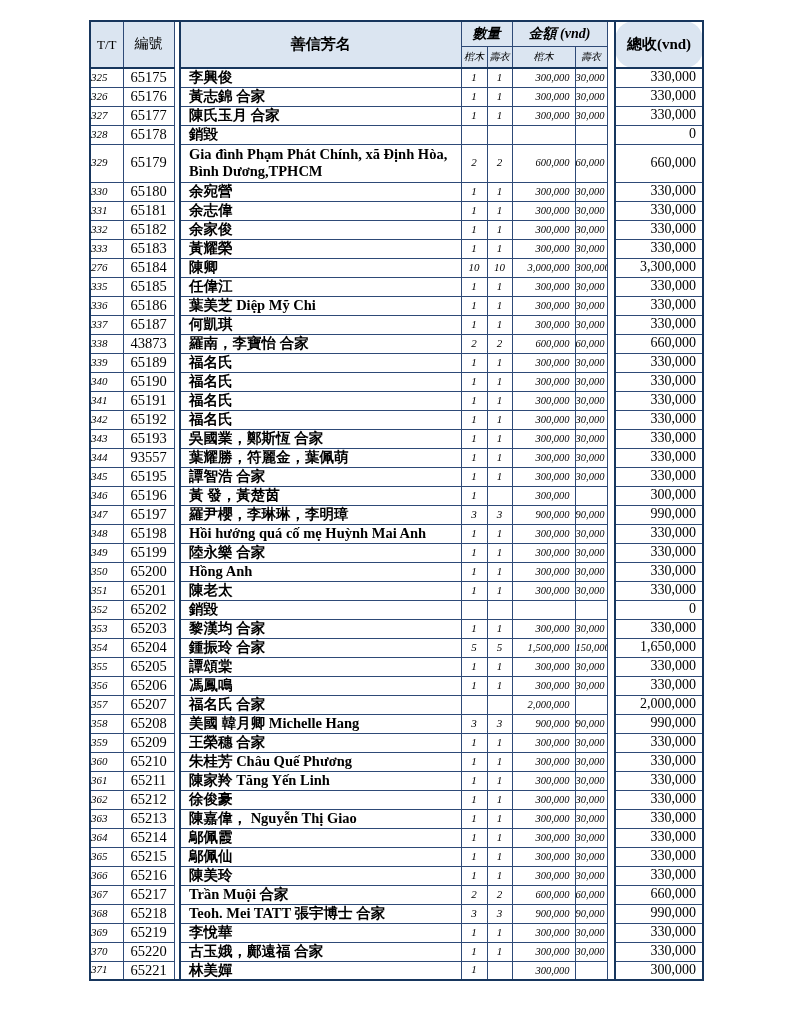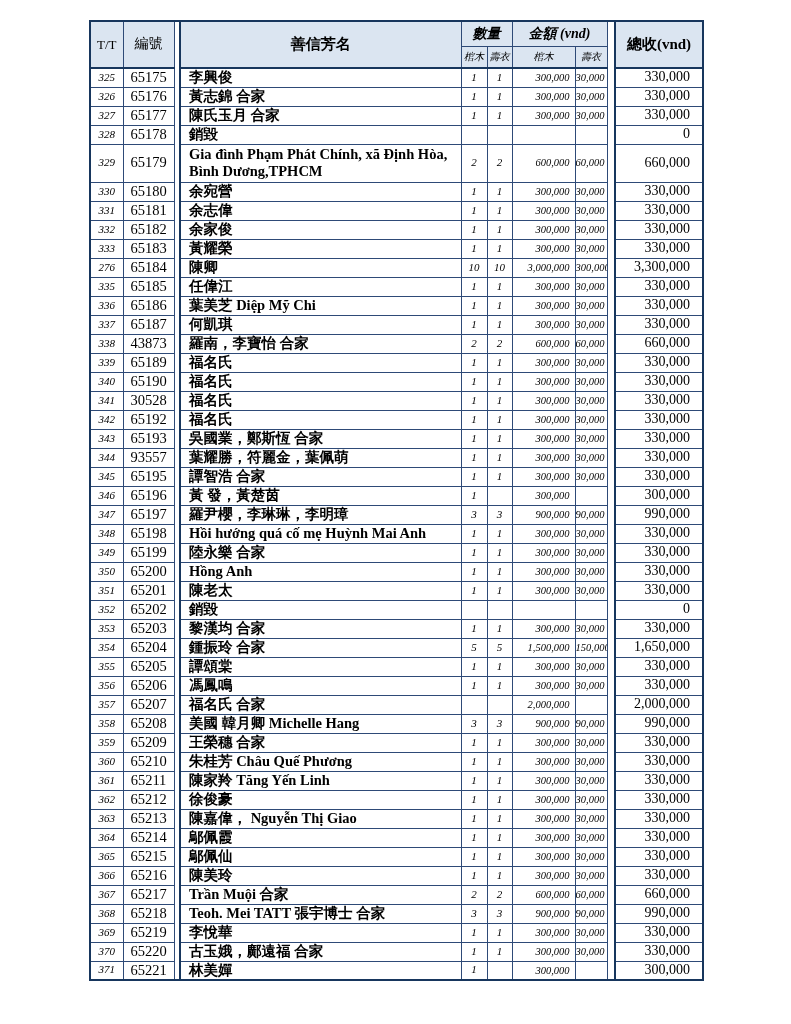--- a/index.html
+++ b/index.html
@@ -42,30 +42,30 @@
   th.h-total{font-size:15px;font-weight:bold;}
   tr.hrow1 th{height:24px;}
   tr.hrow2 th{border-bottom:2px solid var(--border);}
   th.rs{border-bottom:2px solid var(--border);}
 
   th.spacer,td.spacer{
     background:#ffffff;border-top:none;border-bottom:none;
   }
 
   td.name,th.h-name{border-left:2px solid var(--border);}
-  td.total,th.h-total{border-left:2px solid var(--border);}
+  td.total,th.h-total{border-left:2px solid var(--border);border-radius:19px;}
 
   tbody tr{height:19px;}
   tbody tr.tall{height:38px;}
-  td.tt{font-size:11px;font-style:italic;text-align:center;}
+  td.tt{font-size:11px;font-style:italic;}
   td.code{font-size:14.5px;text-align:center;}
   td.name{font-size:14.5px;font-weight:bold;text-align:left;padding-left:8px;white-space:normal;line-height:17px;}
   td.q{font-size:11px;font-style:italic;text-align:center;}
   td.amt{font-size:10.5px;font-style:italic;text-align:right;padding-right:5px;}
-  td.total{font-size:14px;text-align:right;padding-right:12px;}
+  td.total{font-size:14px;text-align:right;padding-right:6px;}
 </style>
 </head>
 <body>
 
 <table class="ledger">
   <colgroup>
     <col class="c-tt">
       <col class="c-code">
       <col class="c-sp1">
       <col class="c-name">
@@ -282,21 +282,21 @@
     <td class="name">福名氏</td>
     <td class="q">1</td>
     <td class="q">1</td>
     <td class="amt">300,000</td>
     <td class="amt">30,000</td>
     <td class="spacer"></td>
     <td class="total">330,000</td>
   </tr>
       <tr>
     <td class="tt">341</td>
-    <td class="code">30528</td>
+    <td class="code">65191</td>
     <td class="spacer"></td>
     <td class="name">福名氏</td>
     <td class="q">1</td>
     <td class="q">1</td>
     <td class="amt">300,000</td>
     <td class="amt">30,000</td>
     <td class="spacer"></td>
     <td class="total">330,000</td>
   </tr>
       <tr>

